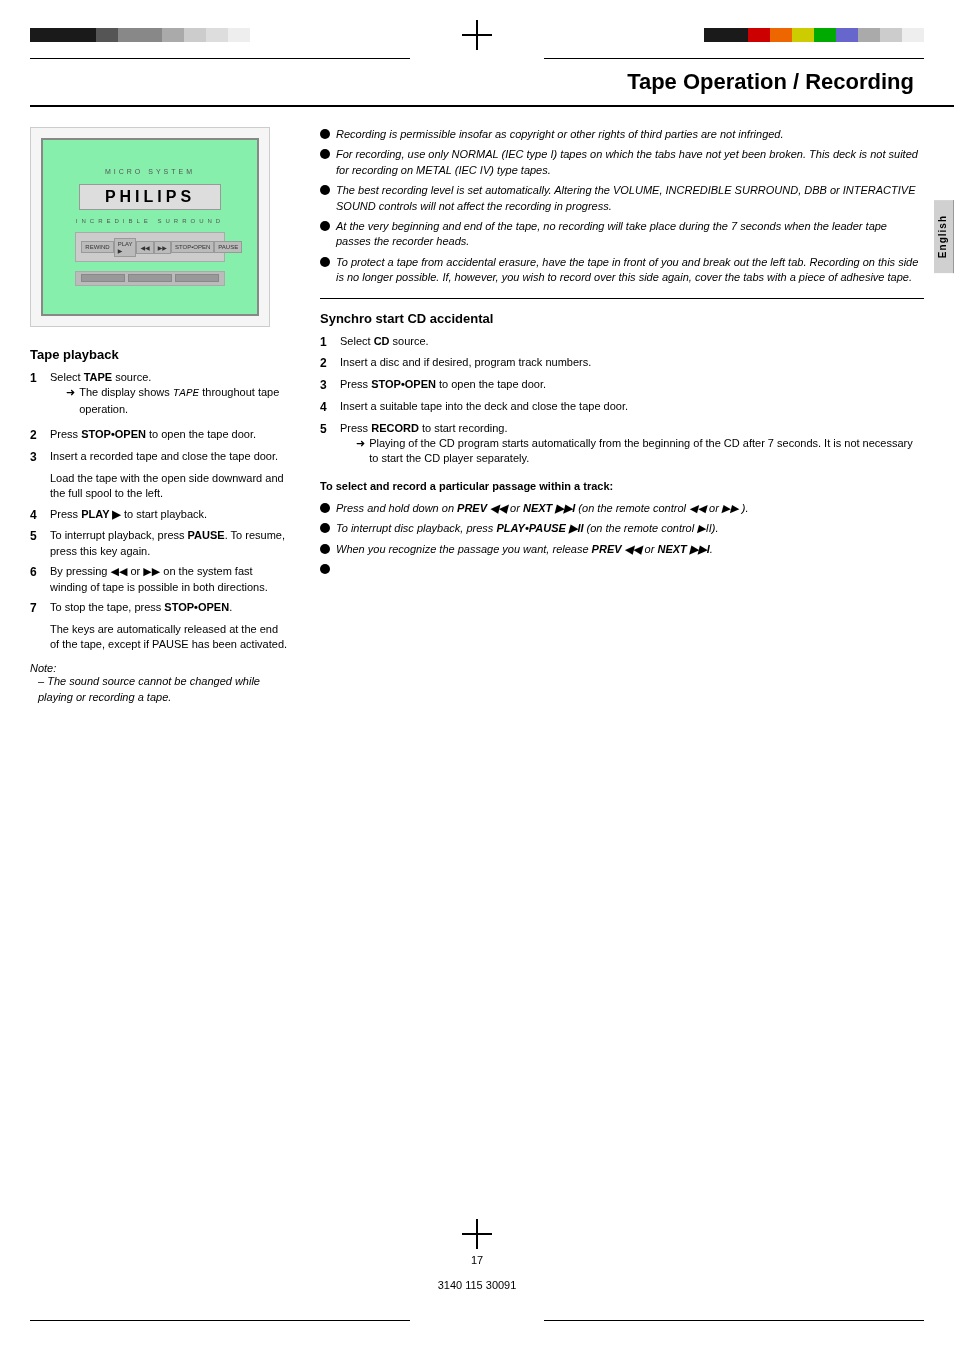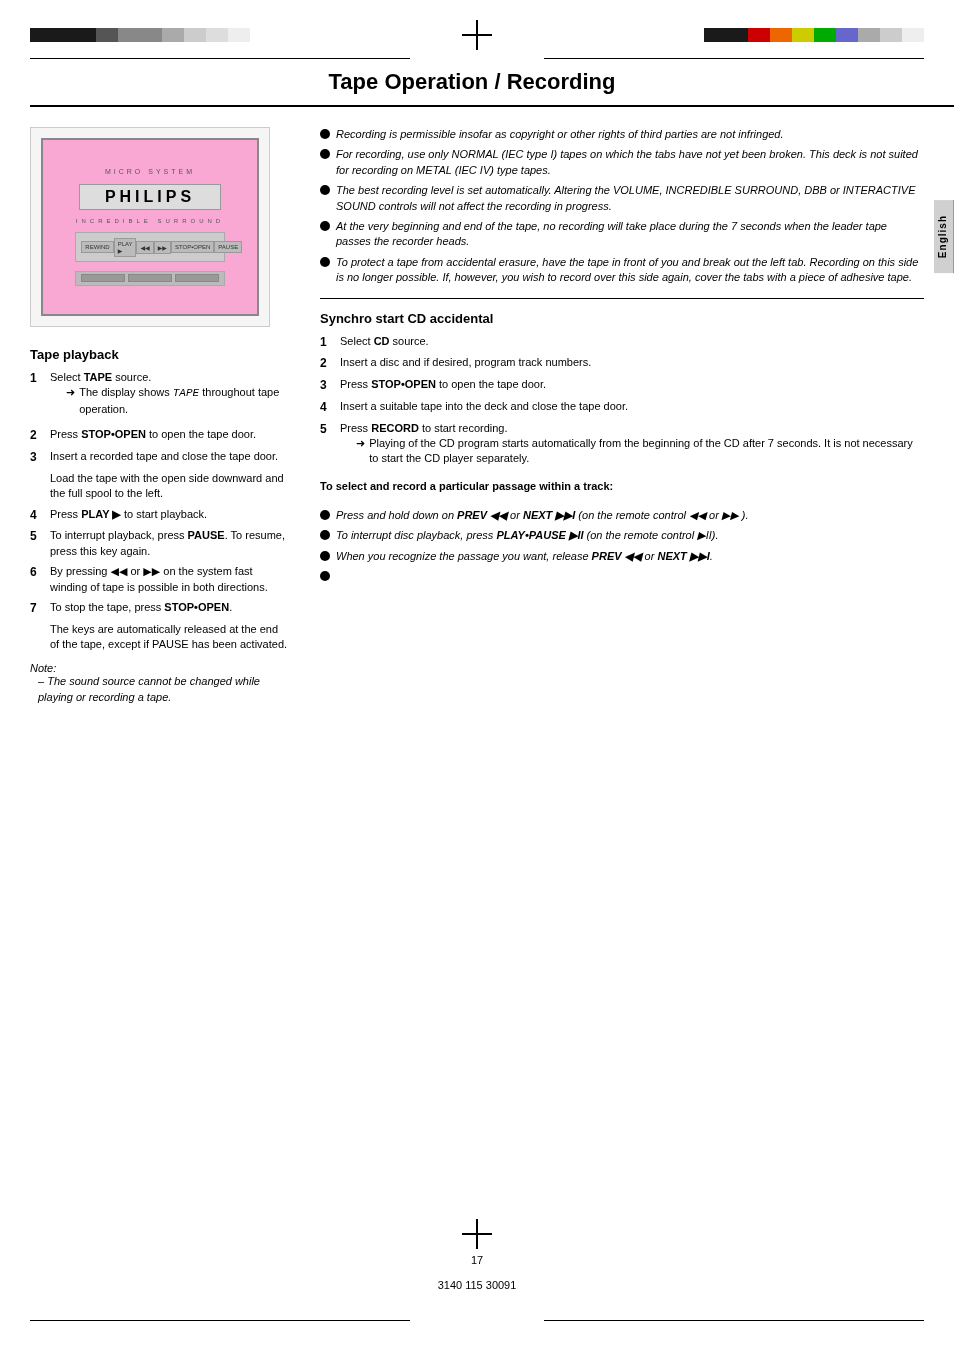--- a/index.html
+++ b/index.html
@@ -73,21 +73,21 @@
       margin-bottom: 4px;
     }
     .border-line {
       width: 380px;
       height: 1px;
       background: #000;
     }
 
     
     .page-title {
-      text-align: center;
+      text-align: right;
       padding-right: 40px;
       font-size: 22px;
       font-weight: bold;
       margin-bottom: 20px;
       margin-top: 10px;
       padding-bottom: 10px;
       border-bottom: 2px solid #000;
       margin-left: 30px;
     }
 
@@ -120,21 +120,21 @@
       align-items: center;
       justify-content: center;
       position: relative;
       padding: 10px;
     }
 
     .device-inner {
       width: 100%;
       height: 100%;
       border: 2px solid #888;
-      background: #f9a8d4;
+      background: #86efac;
       display: flex;
       flex-direction: column;
       align-items: center;
       justify-content: space-around;
       padding: 24px;
       position: relative;
     }
 
     .device-label-micro {
       font-size: 7px;
@@ -308,21 +308,21 @@
       text-align: center;
       letter-spacing: 1px;
       border-left: 1px solid #999;
     }
 
     
     .sub-section-title {
       font-weight: bold;
       font-size: 11px;
       margin-top: 8px;
-      margin-bottom: 16px;
+      margin-bottom: 9px;
     }
 
     .bottom-crosshair {
       width: 30px;
       height: 30px;
       position: relative;
       display: flex;
       align-items: center;
       justify-content: center;
     }

